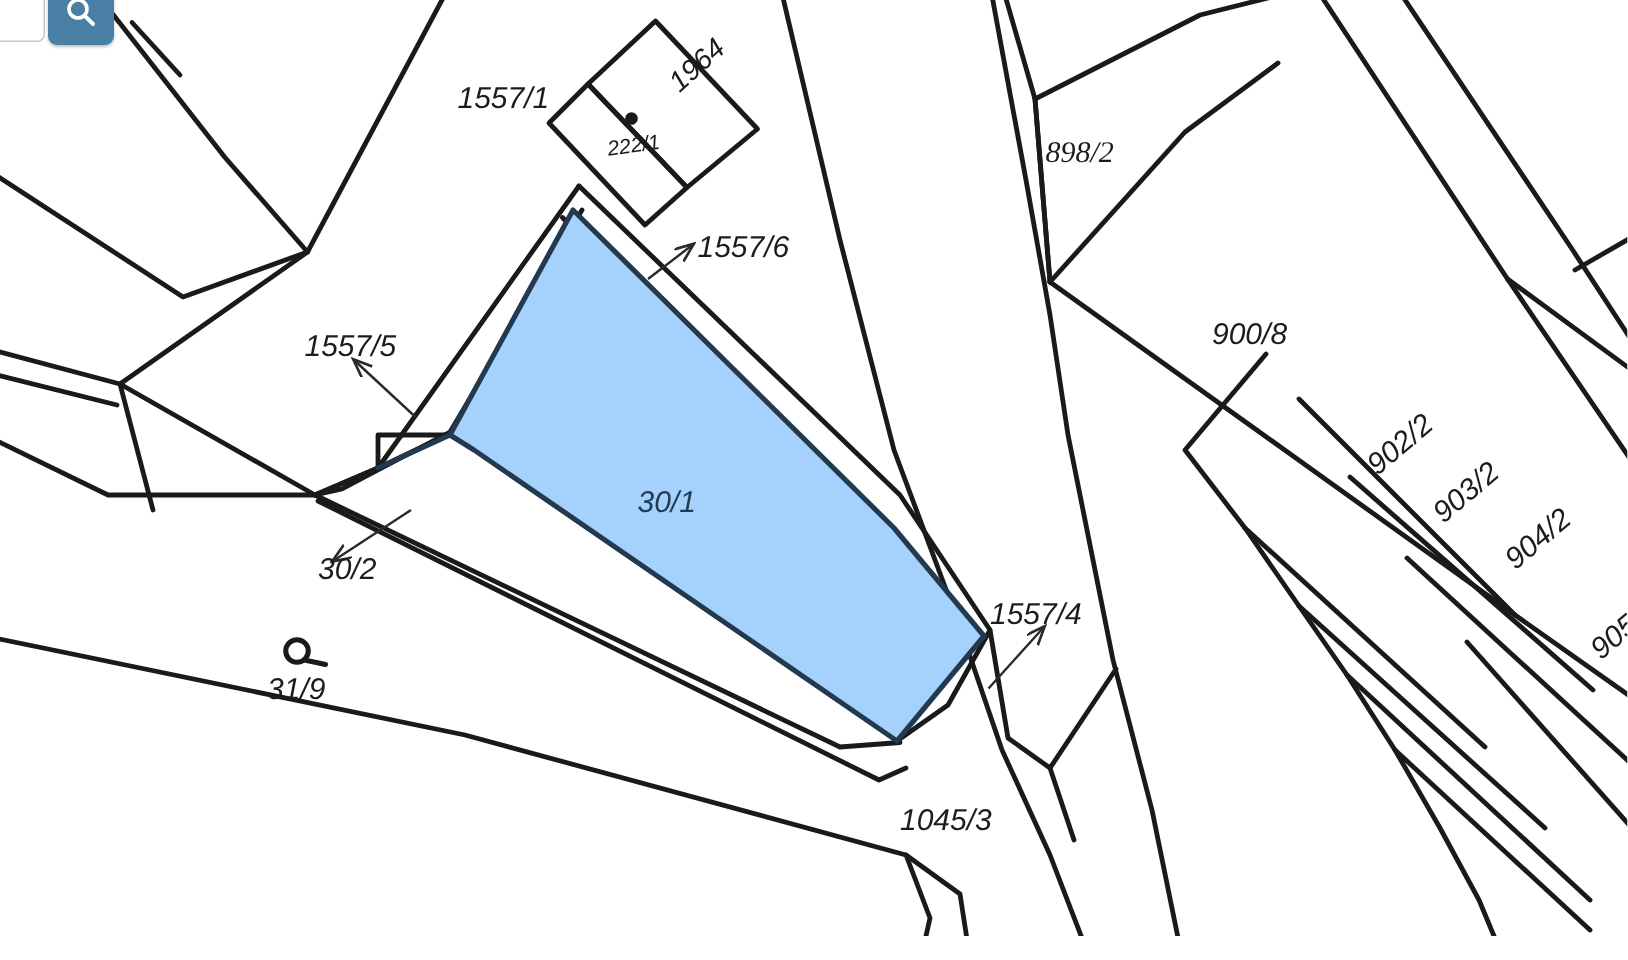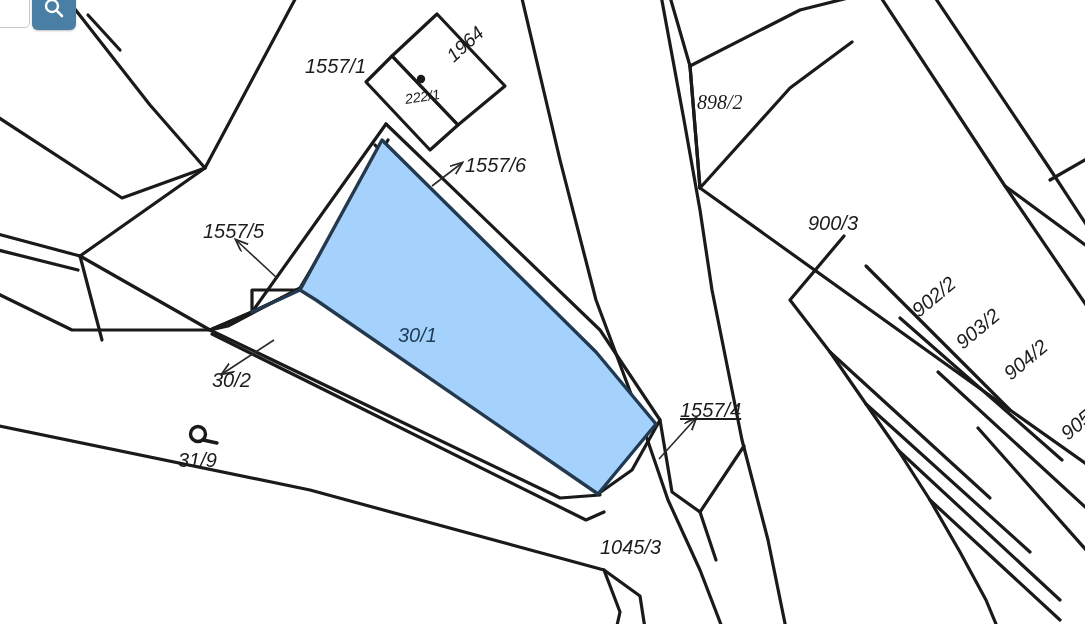--- a/index.html
+++ b/index.html
@@ -160,27 +160,27 @@
       <line x1="274" y1="340" x2="222" y2="374" marker-end="url(#arrowhead)"></line>
       <line x1="659" y1="459" x2="696" y2="418" marker-end="url(#arrowhead)"></line>
     </g>
   </svg>
 
   <div id="labels-layer">
       <div class="map-label lbl-lg" style="left: 305px; top: 56px;">1557/1</div>
       <div class="map-label lbl-md" style="left: 443px; top: 51px; transform: rotate(-42deg); transform-origin: left top;">1964</div>
       <div class="map-label lbl-sm" style="left: 404px; top: 92px; transform: rotate(-8deg); transform-origin: left top;">222/1</div>
       <div class="map-label lbl-lg" style="left: 697px; top: 92px; font-family: Liberation Serif, serif;">898/2</div>
-      <div class="map-label lbl-lg" style="left: 808px; top: 213px;">900/3</div>
+      <div class="map-label lbl-lg" style="left: 808px; top: 213px;">900/8</div>
       <div class="map-label lbl-lg" style="left: 465px; top: 155px;">1557/6</div>
       <div class="map-label lbl-lg" style="left: 175px; top: 221px; margin-left: 28px;">1557/5</div>
-      <div class="map-label lbl-selected" style="left: 398px; top: 325px;">30/1</div>
+      <div class="map-label lbl-selected" style="left: 425px; top: 325px;">30/1</div>
       <div class="map-label lbl-lg" style="left: 188px; top: 370px; margin-left: 24px;">30/2</div>
       <div class="map-label lbl-lg" style="left: 178px; top: 450px; text-align: right;">31/9</div>
-      <div class="map-label lbl-lg" style="left: 680px; top: 400px; text-decoration: underline;">1557/4</div>
+      <div class="map-label lbl-lg" style="left: 660px; top: 400px;">1557/4</div>
       <div class="map-label lbl-lg" style="left: 600px; top: 537px;">1045/3</div>
       <div class="map-label lbl-lg" style="left: 908px; top: 305px; transform: rotate(-40deg); transform-origin: left top;">902/2</div>
       <div class="map-label lbl-lg" style="left: 952px; top: 337px; transform: rotate(-40deg); transform-origin: left top;">903/2</div>
       <div class="map-label lbl-lg" style="left: 1000px; top: 368px; transform: rotate(-40deg); transform-origin: left top;">904/2</div>
       <div class="map-label lbl-lg" style="left: 1057px; top: 428px; transform: rotate(-40deg); transform-origin: left top;">905</div>
     </div>
 
   <div id="search-control">
     <div id="search-panel"></div>
     <div id="search-button">

